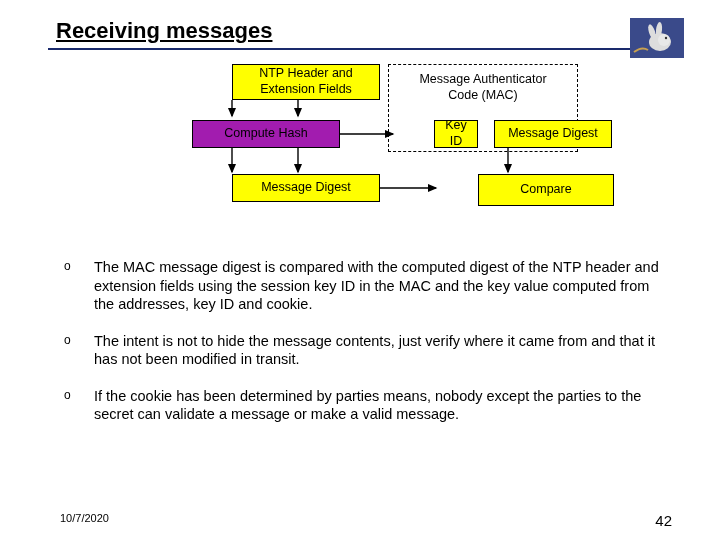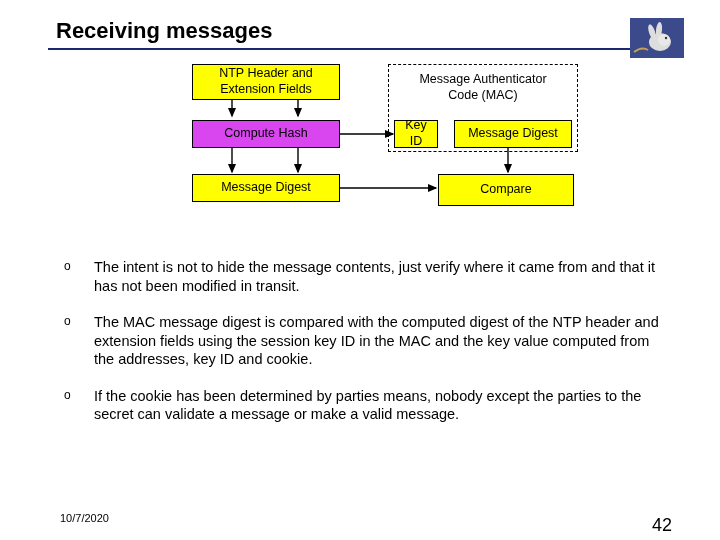--- a/index.html
+++ b/index.html
@@ -14,20 +14,21 @@
   .title-wrap {
     position: absolute;
     left: 48px;
     top: 18px;
     right: 44px;
     border-bottom: 2px solid #1a2a6c;
   }
   .title {
     font-size: 22px;
     font-weight: bold;
+    text-decoration: underline;
     color: #000;
     padding: 0 4px 4px 8px;
     display: inline-block;
   }
   .logo {
     position: absolute;
     right: 36px;
     top: 18px;
     width: 54px;
     height: 40px;
@@ -43,22 +44,22 @@
     position: absolute;
     border: 1px solid #000;
     text-align: center;
     font-size: 12.5px;
     line-height: 1.25;
     display: flex;
     align-items: center;
     justify-content: center;
     padding: 2px 4px;
   }
-  .yellow { background: #ffff00; }
-  .green  { background: #d946ef; text-align: right; }
+  .yellow { background: #ffff00; margin-left: 40px; }
+  .green  { background: #a21caf; text-align: right; }
   .mac-group {
     position: absolute;
     border: 1px dashed #000;
   }
   .bullets {
     position: absolute;
     left: 60px;
     top: 258px;
     right: 54px;
   }
@@ -80,22 +81,22 @@
   }
   .footer-date {
     position: absolute;
     left: 60px;
     bottom: 16px;
     font-size: 11px;
   }
   .footer-page {
     position: absolute;
     right: 48px;
-    bottom: 4px;
-    font-size: 18px;
+    bottom: 11px;
+    font-size: 15px;
   }
 </style>
 </head>
 <body>
 
 <div class="title-wrap">
   <div class="title">Receiving messages</div>
 </div>
 
 <div class="logo">
@@ -144,19 +145,19 @@
 Code (MAC)</div>
 
   <div class="box yellow" style="left:394px; top:62px; width:44px; height:28px">Key ID</div>
 
   <div class="box yellow" style="left:454px; top:62px; width:118px; height:28px">Message Digest</div>
 
   <div class="box yellow" style="left:438px; top:116px; width:136px; height:32px">Compare</div>
 </div>
 
 <ul class="bullets">
+  <li>The MAC message digest is compared with the computed digest of the NTP header and extension fields using the session key ID in the MAC and the key value computed from the addresses, key ID and cookie.</li>
   <li>The intent is not to hide the message contents, just verify where it came from and that it has not been modified in transit.</li>
-  <li>The MAC message digest is compared with the computed digest of the NTP header and extension fields using the session key ID in the MAC and the key value computed from the addresses, key ID and cookie.</li>
   <li>If the cookie has been determined by parties means, nobody except the parties to the secret can validate a message or make a valid message.</li>
 </ul>
 
 <div class="footer-date">10/7/2020</div>
 <div class="footer-page">42</div>
 
 </body></html>

